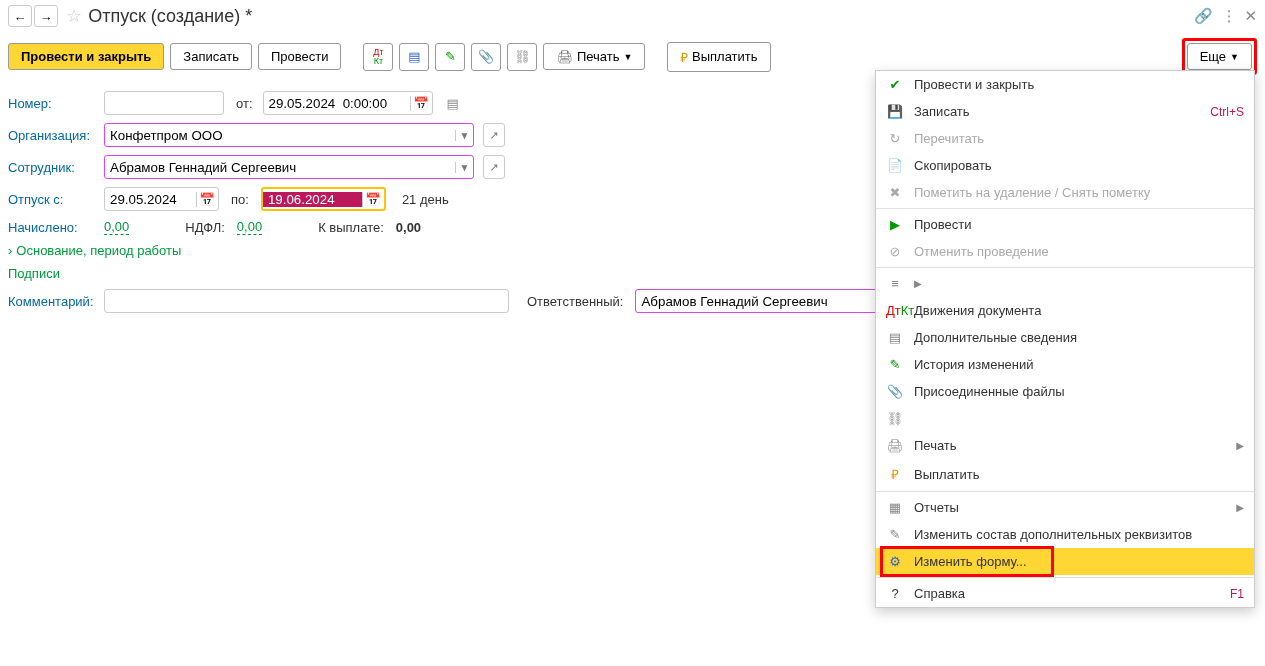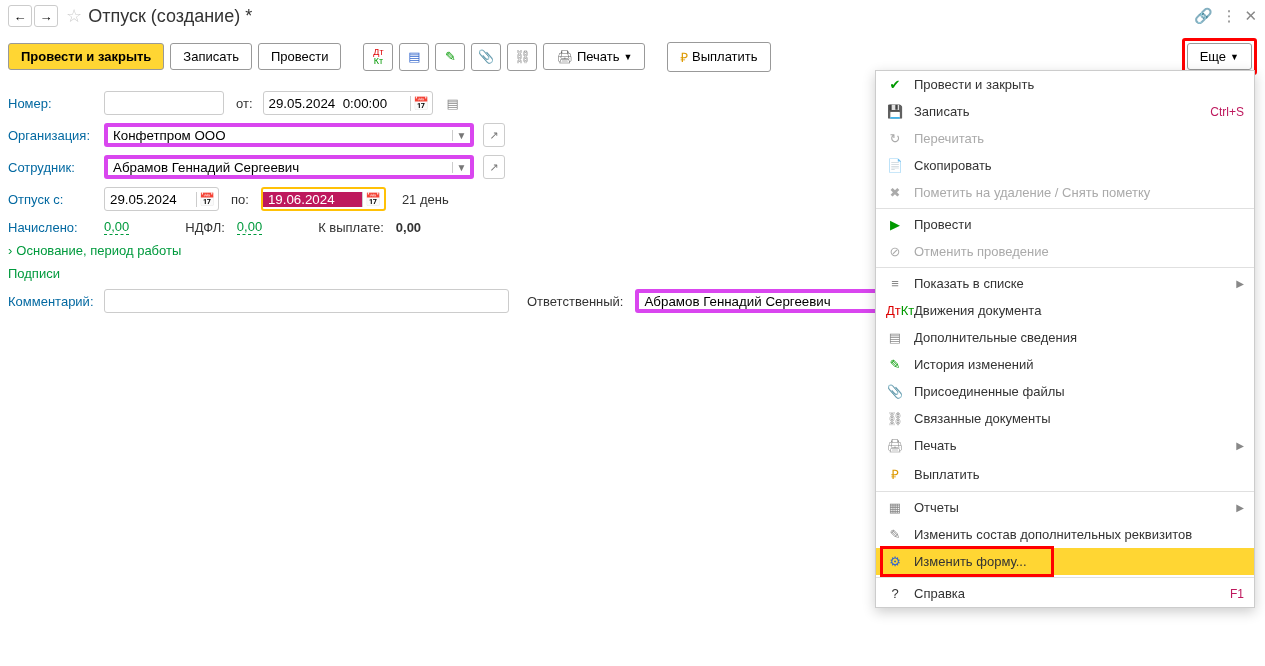--- a/index.html
+++ b/index.html
@@ -23,21 +23,21 @@
 .more-highlight { display:inline-block; border: 3px solid red; padding: 2px; border-radius: 3px; }
 
 
 .form-area { padding: 10px 8px; }
 .form-row { display: flex; align-items: center; margin-bottom: 8px; gap: 6px; }
 .form-label { width: 90px; color: #0369a1; }
 .text-input { border: 1px solid #ccc; padding: 3px 5px; height: 24px; border-radius: 3px; }
 .date-input { width: 130px; display: flex; align-items: center; border: 1px solid #ccc; border-radius: 3px; height: 24px; }
 .date-input input { border: none; flex: 1; padding: 0 5px; width: 80px; }
 .date-input .cal-btn { width: 22px; text-align: center; color: #666; cursor: pointer; border-left: 1px solid #ccc; }
-.combo { display: flex; align-items: center; border: 4px solid #d946ef; border-radius: 3px; height: 24px; width: 370px; }
+.combo { display: flex; align-items: center; border: 1px solid #d946ef; border-radius: 3px; height: 24px; width: 370px; }
 .combo input { border: none; flex: 1; padding: 0 5px; }
 .combo-btn { width: 18px; text-align: center; border-left: 1px solid #ccc; cursor: pointer; color: #777; font-size: 10px; }
 .combo-ext { width: 22px; height: 24px; border: 1px solid #ccc; border-radius: 3px; margin-left: 3px; text-align: center; line-height: 22px; cursor: pointer; color: #777; font-size: 11px; }
 .date-highlighted { border: 2px solid #ffc107 !important; }
 .date-highlighted input { background: #be185d; color: #fff; }
 .amount-link { color: #009a3d; border-bottom: 1px dashed #009a3d; cursor: pointer; }
 .expand-sec { color: #009a3d; cursor: pointer; display: flex; align-items: center; gap: 4px; }
 .underline-link { color: #009a3d; cursor: pointer; }
 
 
@@ -207,42 +207,40 @@
       <span class="mi-icon" style="color: rgb(0, 153, 0);">▶</span>
       <span class="mi-label">Провести</span>
     </div>
     <div class="menu-item disabled">
       <span class="mi-icon" style="color: rgb(170, 170, 170);">⊘</span>
       <span class="mi-label">Отменить проведение</span>
     </div>
     <div class="menu-sep"></div>
     <div class="menu-item">
       <span class="mi-icon" style="color: rgb(136, 136, 136);">≡</span>
-      <span class="mi-label">Показать в списке</span>
       <span class="mi-arrow">▶</span>
     </div>
     <div class="menu-item">
       <span class="mi-icon ic-dtkt"><span class="dt">Дт</span><span class="kt">Кт</span></span>
       <span class="mi-label">Движения документа</span>
     </div>
     <div class="menu-item">
       <span class="mi-icon" style="color: rgb(136, 136, 136);">▤</span>
       <span class="mi-label">Дополнительные сведения</span>
     </div>
     <div class="menu-item">
       <span class="mi-icon" style="color: rgb(0, 153, 0);">✎</span>
       <span class="mi-label">История изменений</span>
     </div>
     <div class="menu-item">
       <span class="mi-icon" style="color: rgb(136, 136, 136);">📎</span>
       <span class="mi-label">Присоединенные файлы</span>
     </div>
     <div class="menu-item">
       <span class="mi-icon" style="color: rgb(136, 136, 136);">⛓</span>
-      <span class="mi-label">Связанные документы</span>
     </div>
     <div class="menu-item">
       <span class="mi-icon" style="color: rgb(136, 136, 136);">🖨</span>
       <span class="mi-label">Печать</span>
       <span class="mi-arrow">▶</span>
     </div>
     <div class="menu-item">
       <span class="mi-icon" style="color: rgb(221, 153, 0);">₽</span>
       <span class="mi-label">Выплатить</span>
     </div>

